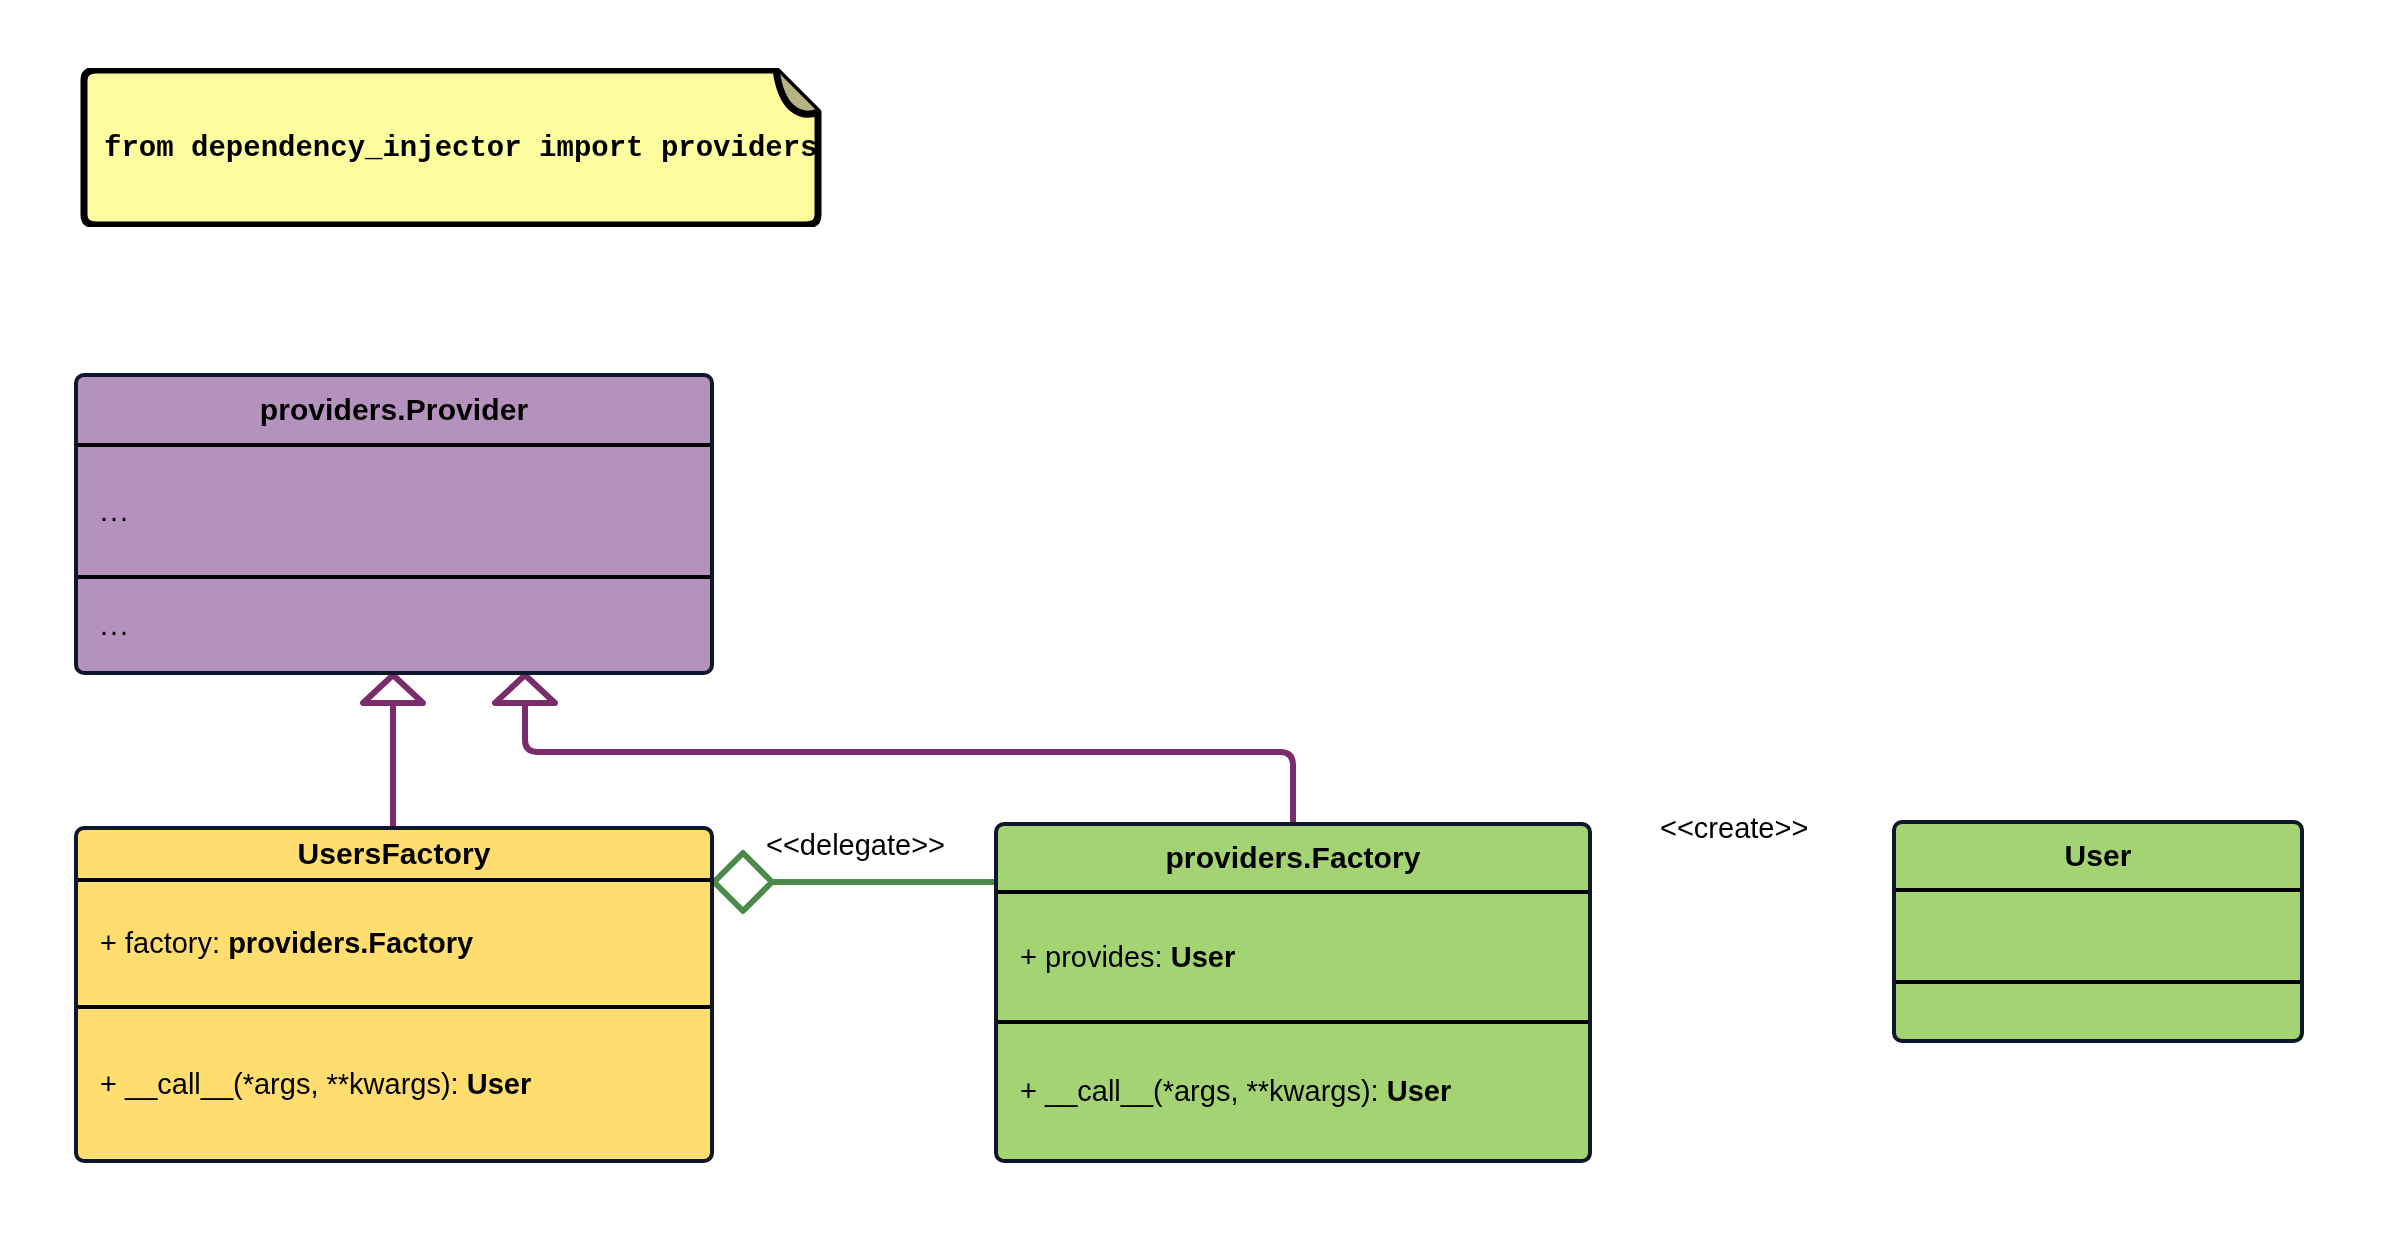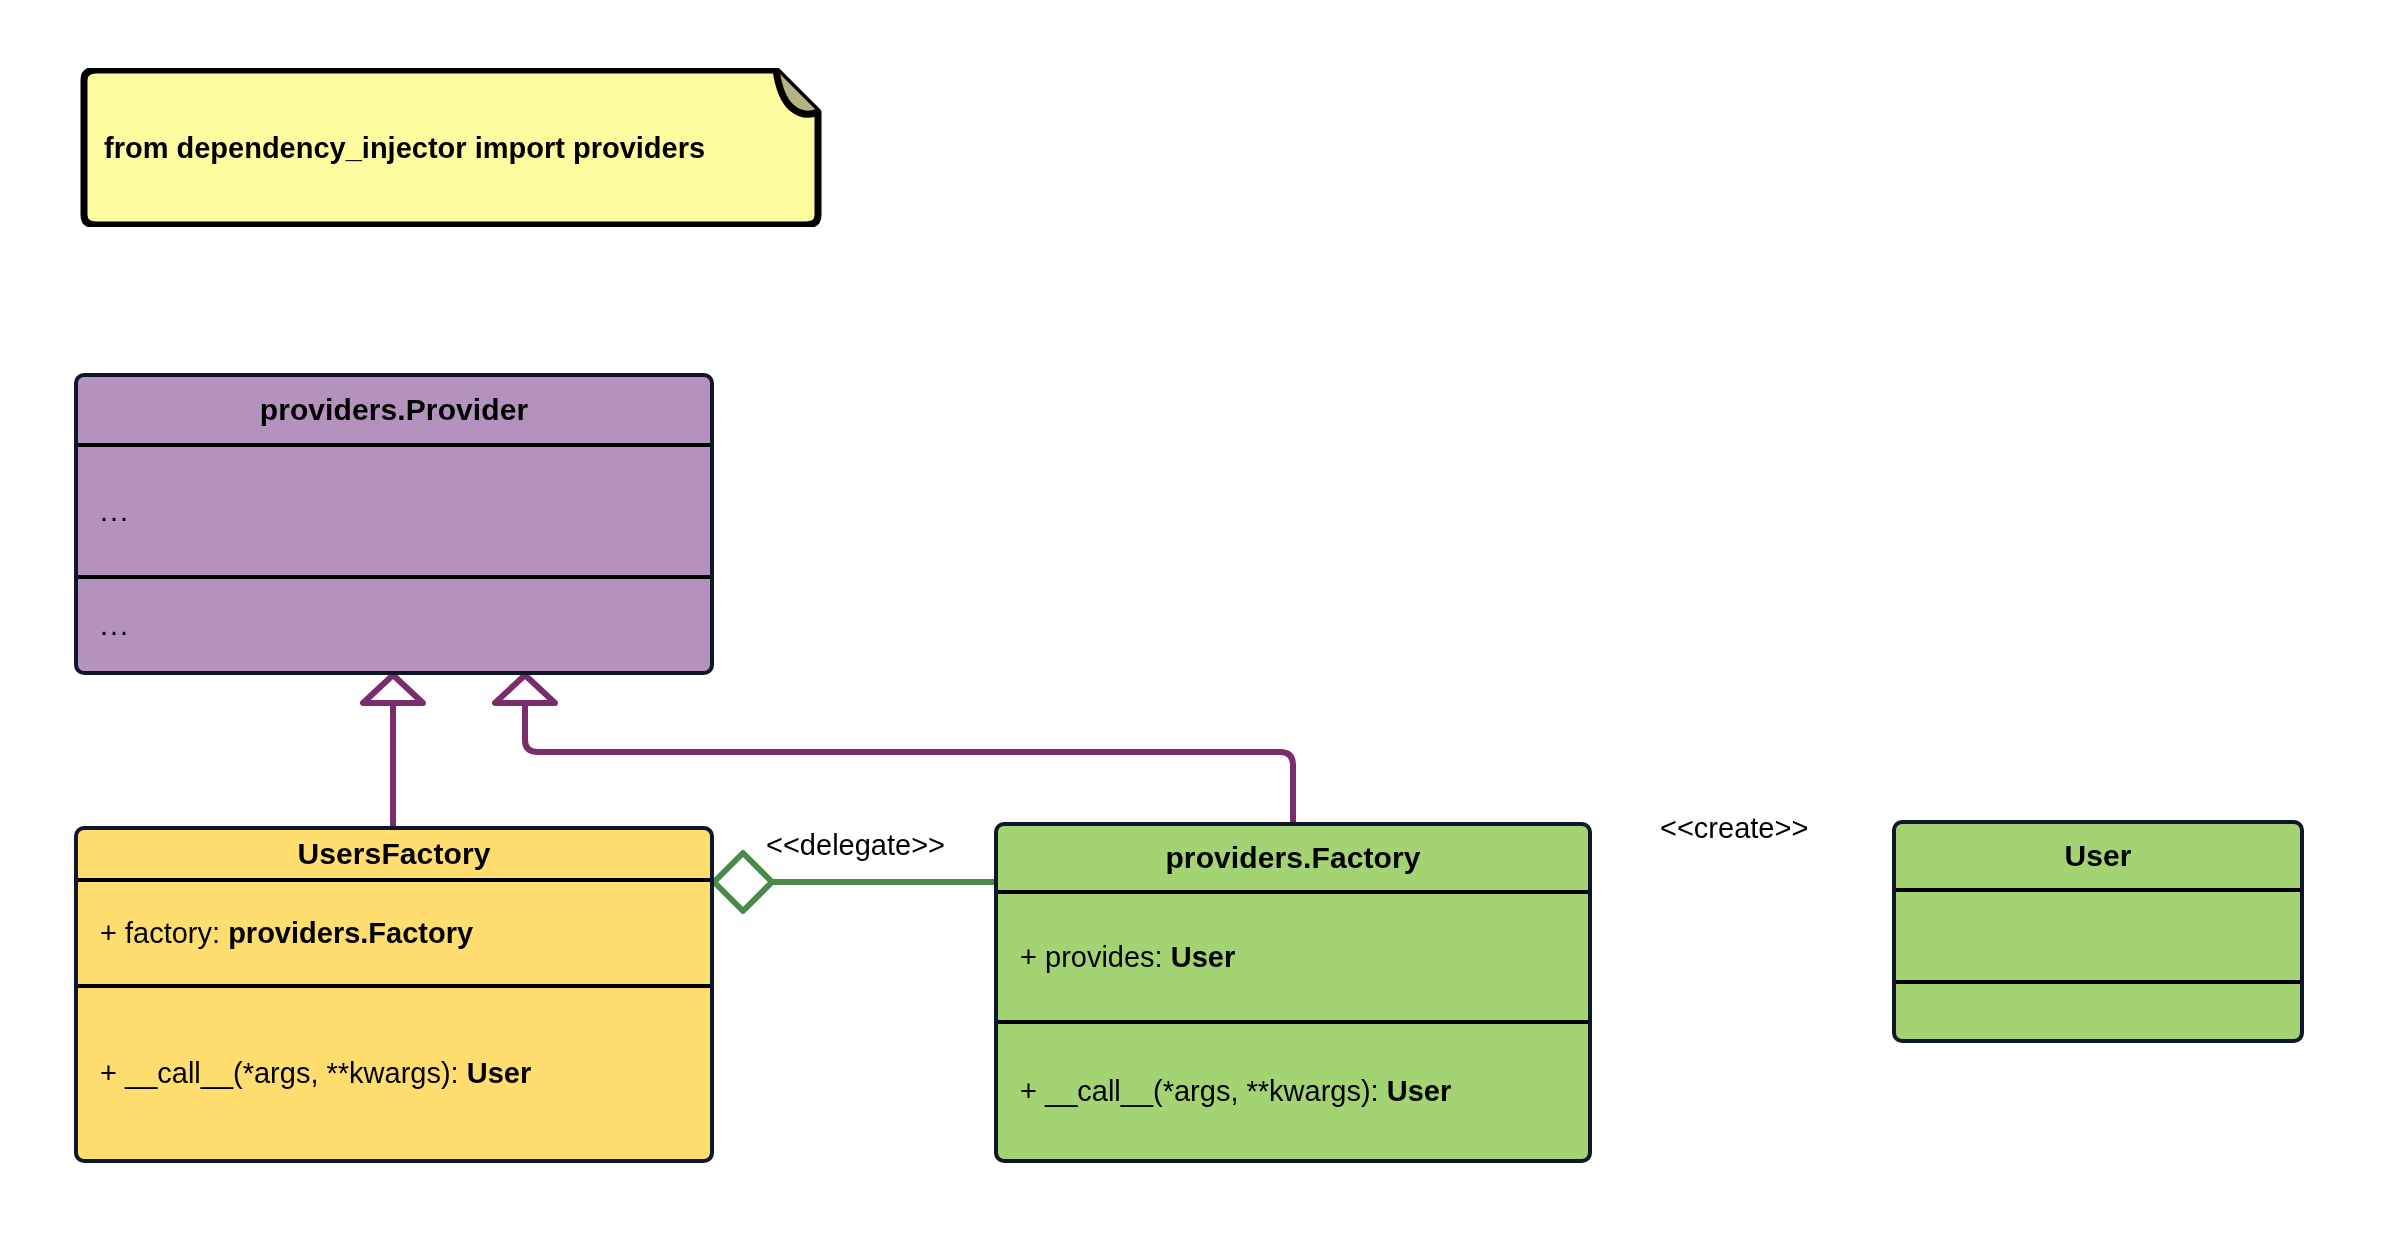--- a/index.html
+++ b/index.html
@@ -123,21 +123,21 @@
       <polygon points="714,882 743,853 772,882 743,911" fill="#ffffff" stroke="#4a8a4a" stroke-width="6" stroke-linejoin="round"></polygon>
     </g>
 
      User  (&lt;<create>&gt;) --&gt;
     <g>
       <line x1="1592" y1="878" x2="1884" y2="878" stroke="#4a8a4a" stroke-width="6" stroke-dasharray="42 26"></line>
       <polyline points="1848,848 1890,878 1848,908" fill="none" stroke="#4a8a4a" stroke-width="6" stroke-linejoin="round" stroke-linecap="round"></polyline>
     </g>
   </create></svg>
 
-  <div class="uml-note" style="left:74px; top:68px; width:754px; height:159px;">
+  <div class="uml-note" style="left:74px; top:68px; width:754px; height:159px;font-family:Liberation Mono, monospace;">
     <svg width="754" height="159" viewBox="0 0 754 159" xmlns="http://www.w3.org/2000/svg">
       <path d="M 10 12 Q 10 2 22 2 L 702 2 L 744 44 L 744 147 Q 744 157 732 157 L 22 157 Q 10 157 10 147 Z" fill="#fdfda0" stroke="#000000" stroke-width="7" stroke-linejoin="round"></path>
       <path d="M 702 2 Q 706 30 718 40 Q 730 50 744 44" fill="#b3b383" stroke="#000000" stroke-width="7" stroke-linejoin="round"></path>
     </svg>
     <span class="note-text">from dependency_injector import providers</span>
   </div>
 
   <div class="uml-class" style="left:74px; top:373px; width:640px; height:302px; background:#b492bd;">
     <div class="compartment head" style="height:66px;">
       <span class="cls-title">providers.Provider</span>
@@ -150,21 +150,21 @@
     <div class="compartment body" style="flex:1 1 auto;">
       <span class="ellipsis">...</span>
     </div>
   </div>
 
   <div class="uml-class" style="left:74px; top:826px; width:640px; height:337px; background:#ffdd6e;">
     <div class="compartment head" style="height:48px;">
       <span class="cls-title">UsersFactory</span>
     </div>
     <div class="divider"></div>
-    <div class="compartment body" style="height:102px;">
+    <div class="compartment body" style="height:123px;">
       <span class="member">
         <span>+</span>
         <span>factory:</span>
         <b>providers.Factory</b>
       </span>
     </div>
     <div class="divider"></div>
     <div class="compartment body" style="flex:1 1 auto;">
       <span class="member">
         <span>+</span>

